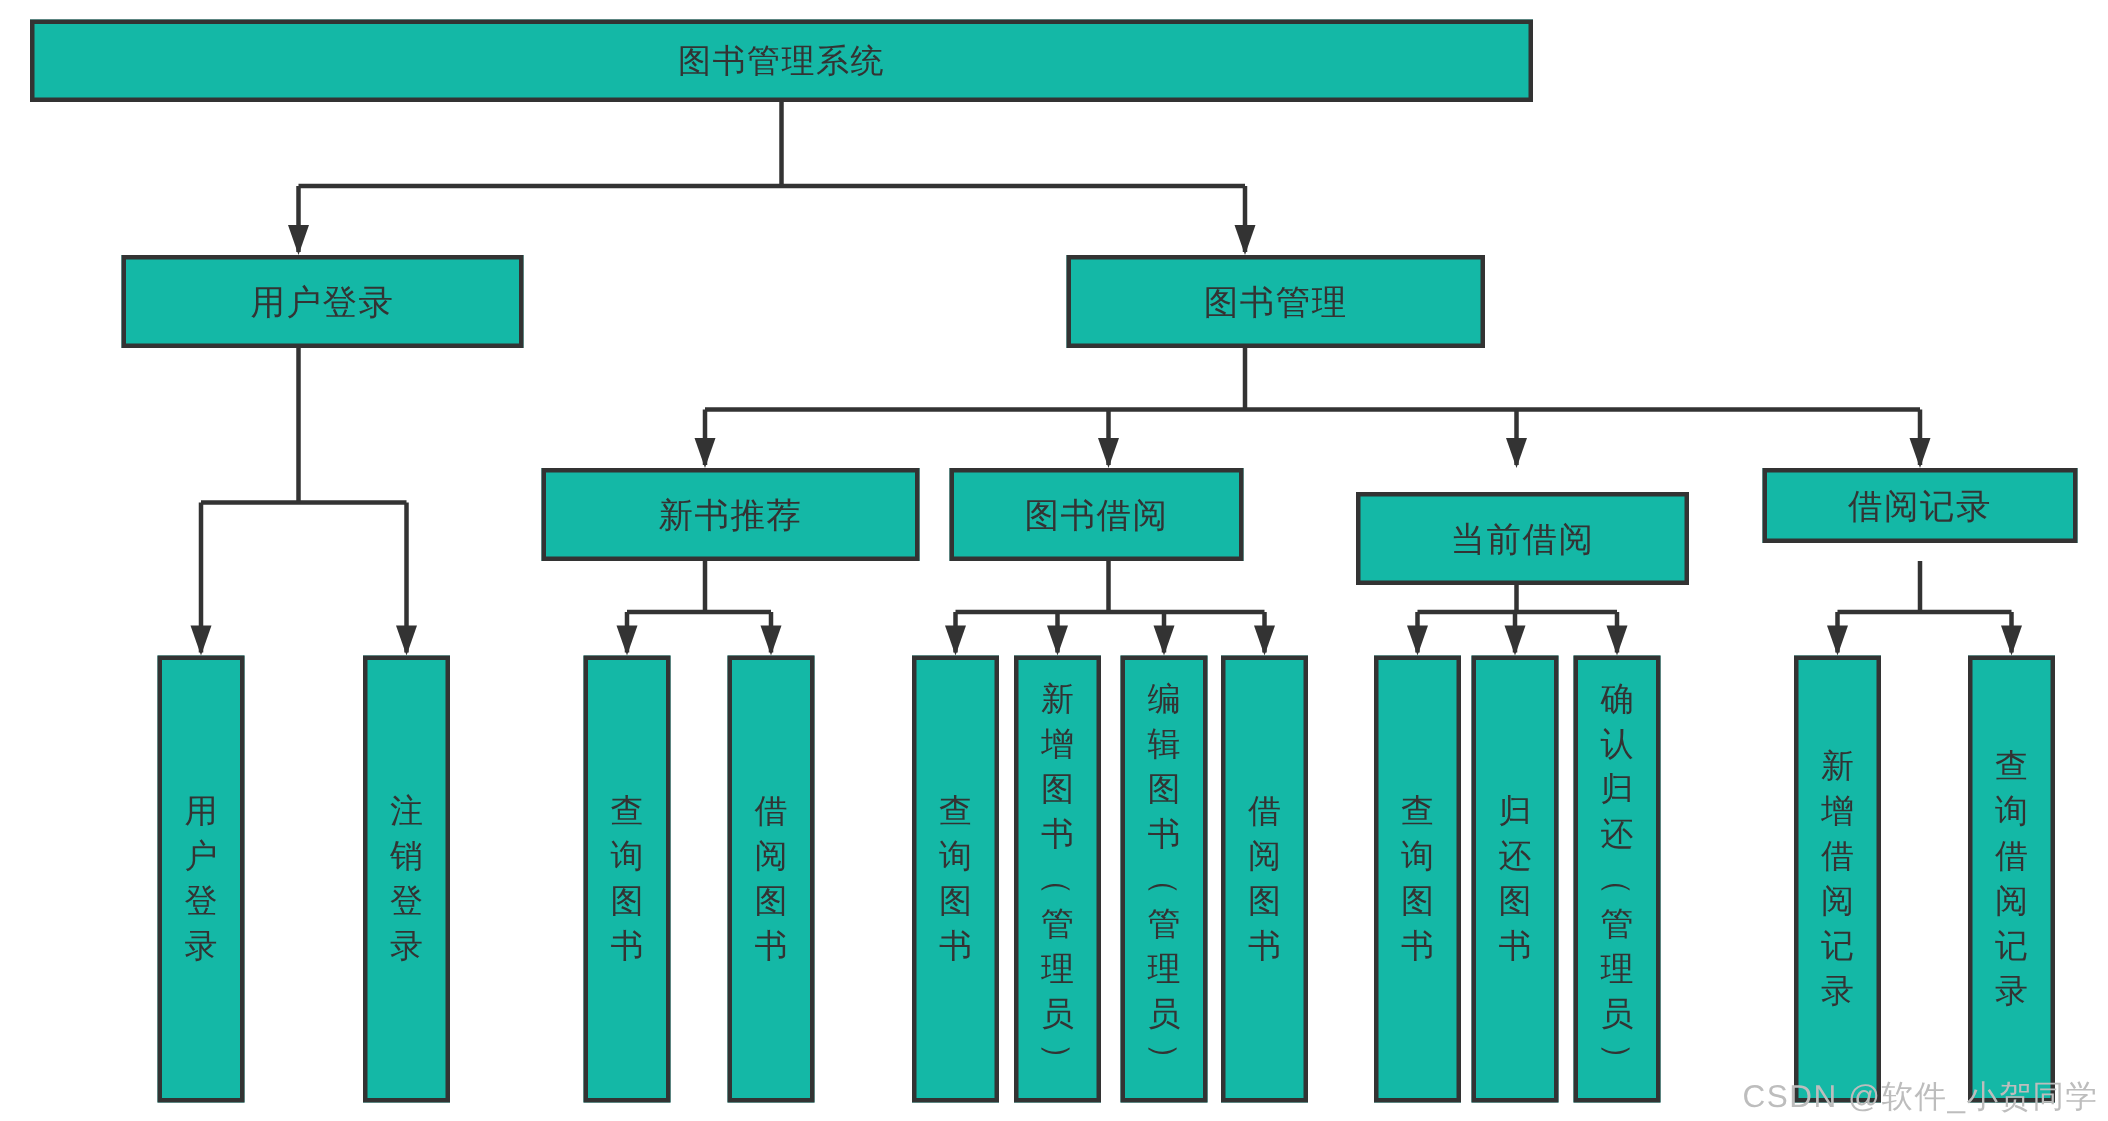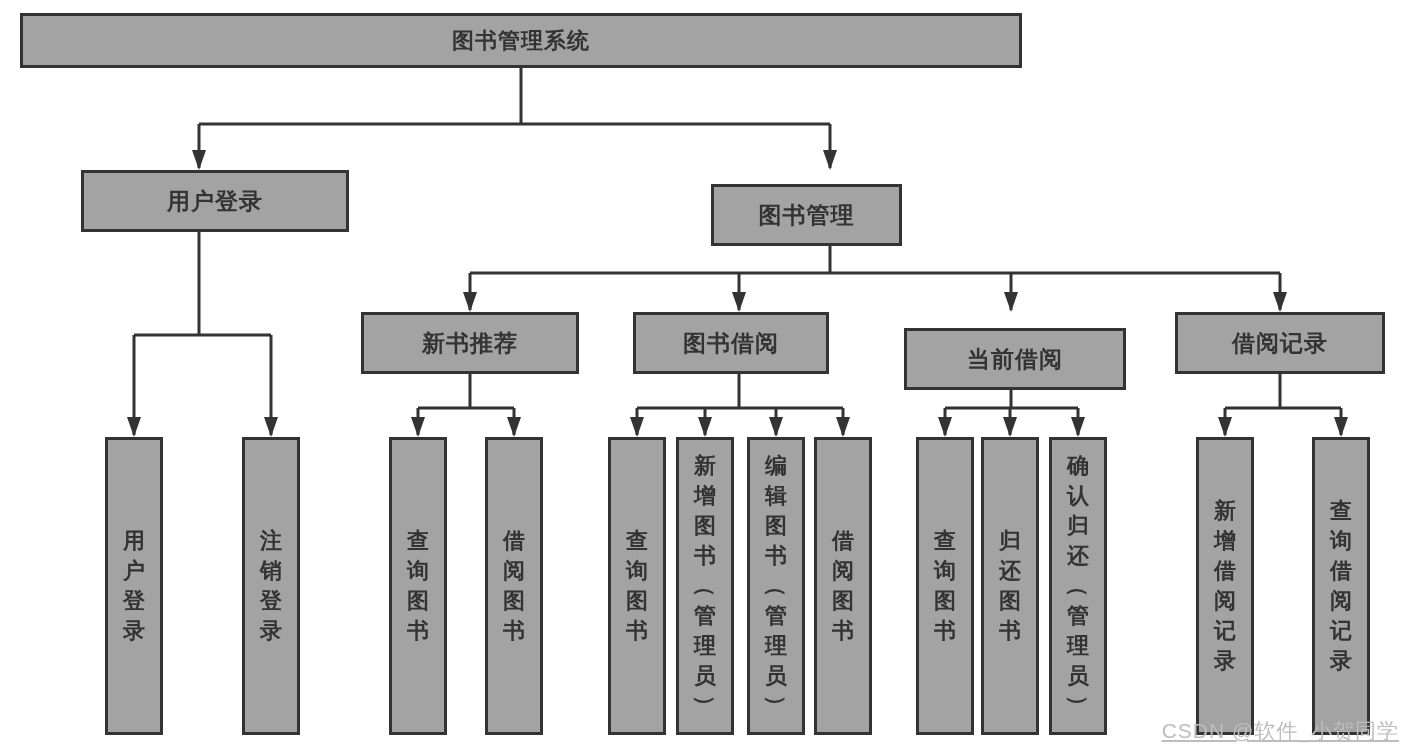--- a/index.html
+++ b/index.html
@@ -12,31 +12,30 @@
     overflow: hidden;
   }
   .connector-layer {
     position: absolute;
     left: 0; top: 0;
     z-index: 1;
   }
   .node {
     position: absolute;
     box-sizing: border-box;
-    background: #a3a3a3;
+    background: #14b8a6;
     border: 3px solid #333333;
     color: #333333;
     display: flex;
     align-items: center;
     justify-content: center;
     z-index: 2;
     font-size: 23px;
     letter-spacing: 1px;
     white-space: nowrap;
-    font-weight: bold;
   }
   .node.root { font-size: 22px; }
   .node.leaf {
     flex-direction: column;
     font-size: 22px;
     letter-spacing: 0;
   }
   .vchar {
     display: block;
     height: 30px;
@@ -46,21 +45,20 @@
   }
   .vchar.rot { transform: rotate(90deg); }
   .watermark {
     position: absolute;
     right: 6px;
     bottom: 2px;
     font-size: 21px;
     color: #bdbdbd;
     letter-spacing: 1px;
     z-index: 3;
-    text-decoration: underline;
   }
 </style>
 </head>
 <body>
 
 <div class="canvas">
 
   <svg class="connector-layer" width="1405" height="747" viewBox="0 0 1405 747">
     <g stroke="#333333" stroke-width="3" fill="none">
 
@@ -123,26 +121,26 @@
       <path d="M1010,437 L1003,417 L1017,417 Z"></path>
       <path d="M1078,437 L1071,417 L1085,417 Z"></path>
       <path d="M1225,437 L1218,417 L1232,417 Z"></path>
       <path d="M1341,437 L1334,417 L1348,417 Z"></path>
     </g>
   </svg>
 
   <div class="node root" style="left:20px;top:13px;width:1002px;height:55px">图书管理系统</div>
 
   <div class="node" style="left:81px;top:170px;width:268px;height:62px">用户登录</div>
-  <div class="node" style="left:711px;top:184px;width:191px;height:62px">图书管理</div>
-
-  <div class="node" style="left:361px;top:312px;width:218px;height:62px">新书推荐</div>
+  <div class="node" style="left:711px;top:170px;width:279px;height:62px">图书管理</div>
+
+  <div class="node" style="left:361px;top:312px;width:252px;height:62px">新书推荐</div>
   <div class="node" style="left:633px;top:312px;width:196px;height:62px">图书借阅</div>
   <div class="node" style="left:904px;top:328px;width:222px;height:62px">当前借阅</div>
-  <div class="node" style="left:1175px;top:312px;width:210px;height:62px">借阅记录</div>
+  <div class="node" style="left:1175px;top:312px;width:210px;height:50px">借阅记录</div>
 
   <div class="node leaf" style="left:105px;top:437px;width:58px;height:298px">
       <span class="vchar">用</span>
       <span class="vchar">户</span>
       <span class="vchar">登</span>
       <span class="vchar">录</span>
     </div>
   <div class="node leaf" style="left:242px;top:437px;width:58px;height:298px">
       <span class="vchar">注</span>
       <span class="vchar">销</span>

